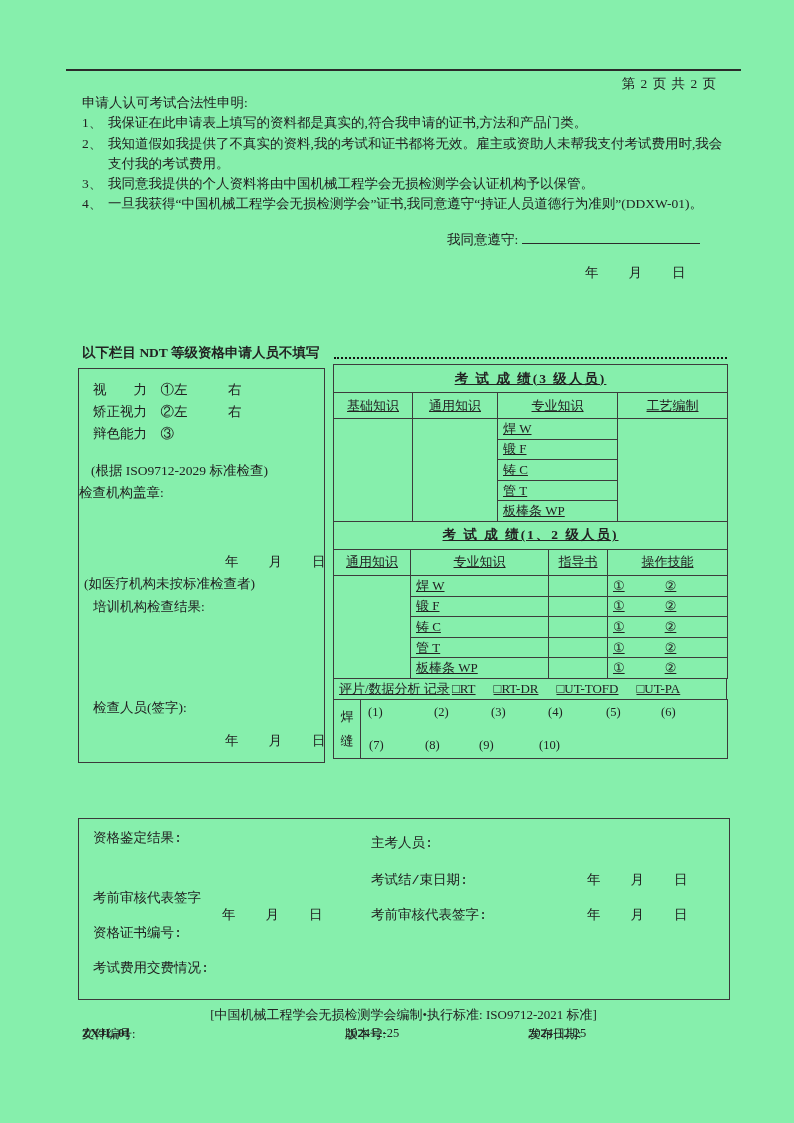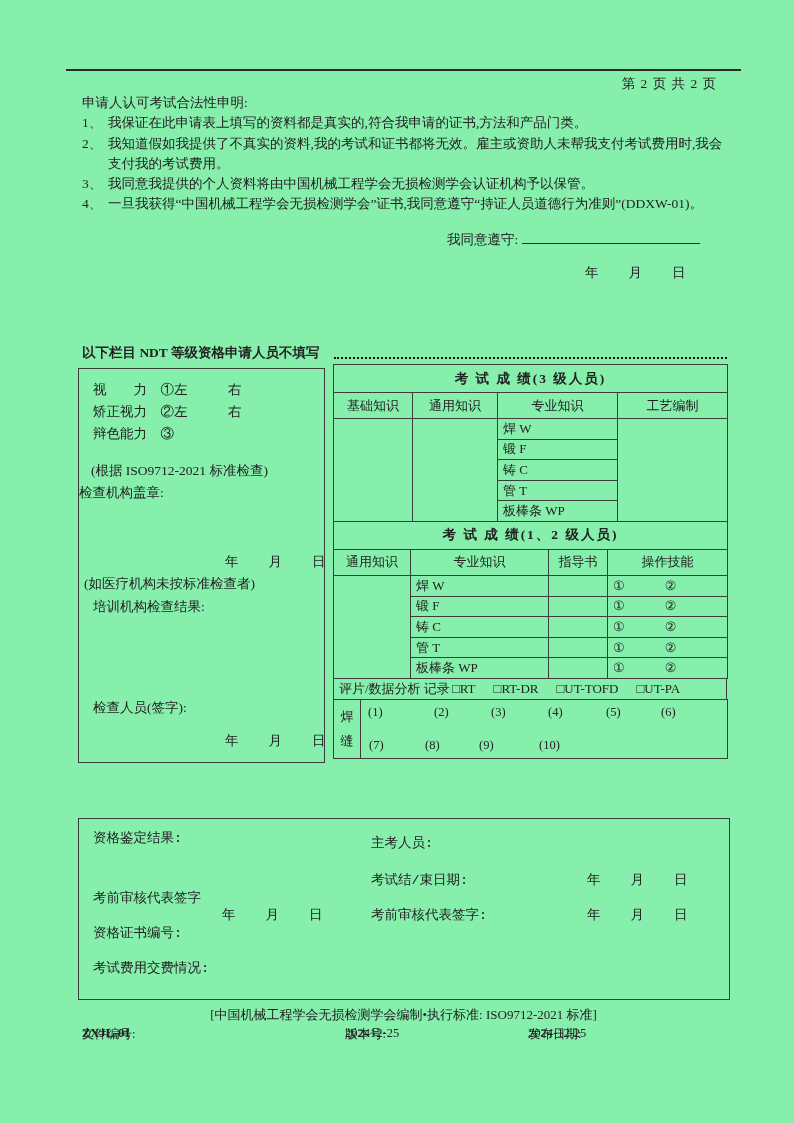--- a/index.html
+++ b/index.html
@@ -23,21 +23,21 @@
   .assist { position:absolute; left:82px; top:290px; width:680px; }
   .checkbox { display:inline-block; width:20px; height:20px; border:2.2px solid #222; vertical-align:-5px; margin-left:5px; background:#fff; }
   .section-note { position:absolute; left:82px; top:344px; width:645px; display:flex; align-items:flex-end; }
   .section-note .lbl { font-weight:bold; white-space:nowrap; }
   .section-note .dots { flex:1 1 auto; border-bottom:2.6px dotted #111; margin-left:14px; margin-bottom:3px; }
   
   .vision-box { position:absolute; left:78px; top:368px; width:247px; height:395px; border:1.6px solid #3a3a3a; }
   .vision-box > div { position:absolute; white-space:pre; }
   
   .exam-area { position:absolute; left:333px; top:364px; width:394px; }
-  .exam-area table { border-collapse:collapse; width:394px; table-layout:fixed; }
+  .exam-area table { border-collapse:collapse; width:394px; table-layout:fixed;text-decoration:underline; }
   .exam-area table + table { margin-top:-1px; }
   .exam-area td { border:1px solid #3c3c3c; padding:0 5px; font-size:13px; overflow:hidden; }
   .exam-area .title-row td { font-weight:bold; text-align:center; letter-spacing:2px; height:28px; font-size:13.5px; }
   .exam-area .hdr td { text-align:center; height:26px; }
   .exam-area .subj { text-align:left; }
   .exam-area .r { height:20.6px; }
   .marks span:last-child { margin-left:40px; }
   .film td { height:21px; border:1px solid #3c3c3c; }
   .film .opt { margin-left:18px; }
   .vlabel { text-align:center; }
@@ -83,21 +83,21 @@
 
   <div class="section-note">
     <span class="lbl">以下栏目 NDT 等级资格申请人员不填写</span>
     <span class="dots"></span>
   </div>
 
   <div class="vision-box">
     <div style="left:14px; top:12px;">视　　力　①左　　　右</div>
     <div style="left:14px; top:34px;">矫正视力　②左　　　右</div>
     <div style="left:14px; top:56px;">辩色能力　③</div>
-    <div style="left:12px; top:93px;">(根据 ISO9712-2021 标准检查)</div>
+    <div style="left:12px; top:93px;">(根据 ISO9712-2029 标准检查)</div>
     <div style="left:0; top:115px;">检查机构盖章:</div>
     <div style="left:146px; top:184px;" class="date-line">年　　月　　日</div>
     <div style="left:5px;  top:206px;">(如医疗机构未按标准检查者)</div>
     <div style="left:14px; top:229px;">培训机构检查结果:</div>
     <div style="left:14px; top:330px;">检查人员(签字):</div>
     <div style="left:146px; top:363px;" class="date-line">年　　月　　日</div>
   </div>
 
   <div class="exam-area">
 

